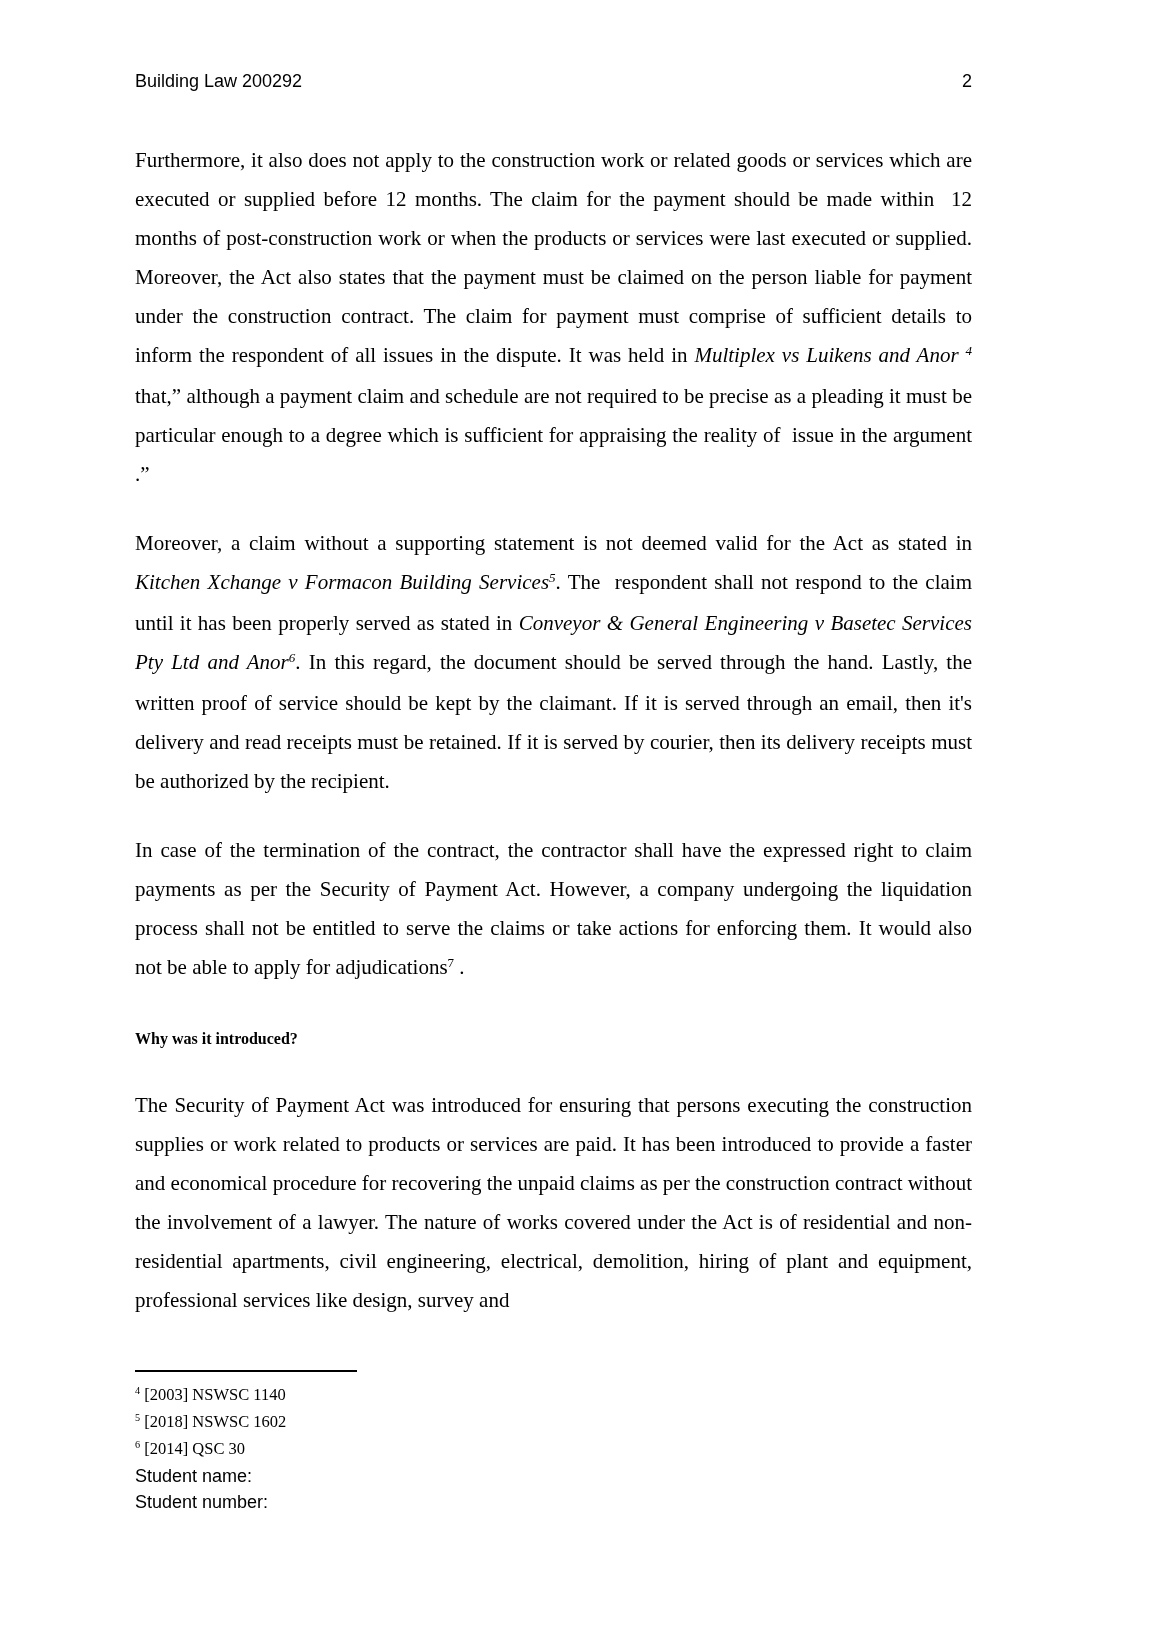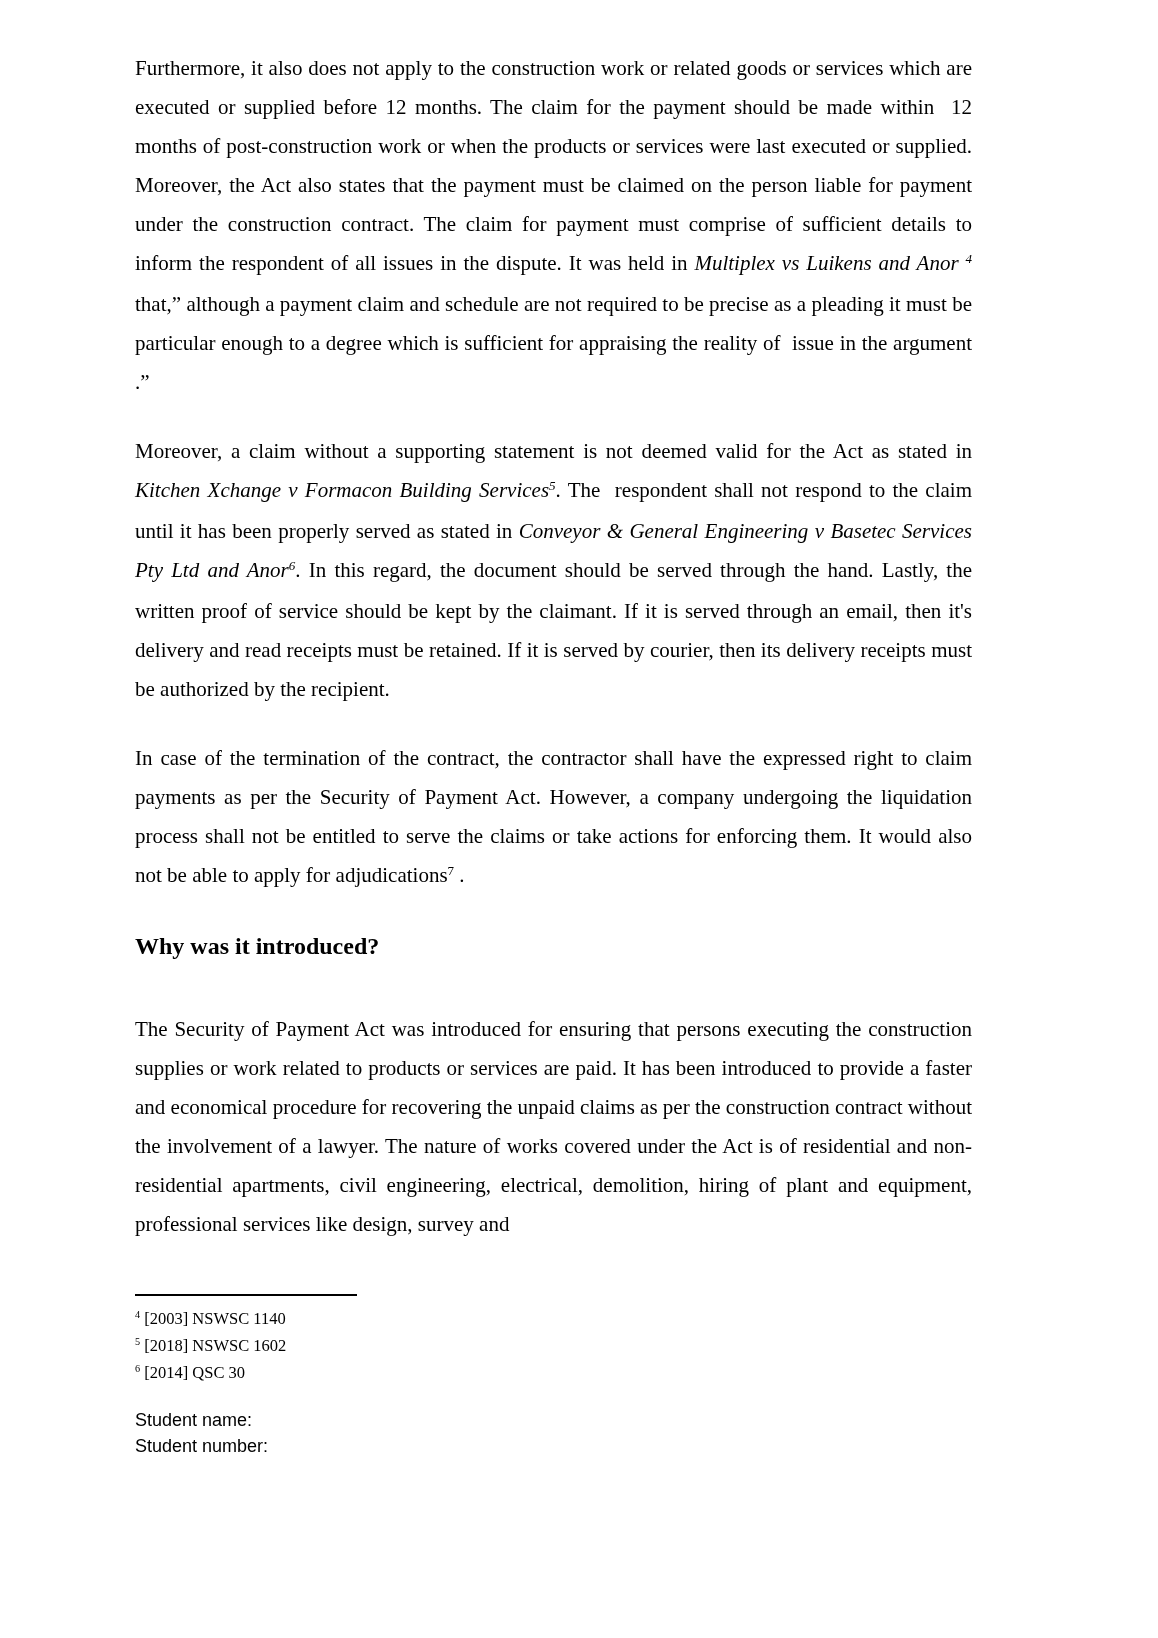--- a/index.html
+++ b/index.html
@@ -24,24 +24,24 @@
     line-height: 22px;
   }
   .doc-body .para {
     font-size: 21px;
     line-height: 39px;
     text-align: justify;
     margin: 8px 0 30px 0;
   }
   .doc-body .para:first-child { margin-top: 49px; }
   .doc-body .heading {
-    font-size: 24px;
+    font-size: 16px;
     line-height: 39px;
     font-weight: bold;
-    margin: 30px 0 44px 0;
+    margin: 30px 0 28px 0;
     text-align: left;
   }
   .it  { font-style: italic; }
   .bd  { font-weight: bold; }
   .sup {
     font-size: 0.62em;
     position: relative;
     top: -0.55em;
   }
   .footnotes { margin-top: 50px; }
@@ -49,31 +49,34 @@
     width: 222px;
     border-top: 2px solid #000000;
     margin-bottom: 10px;
   }
   .fn-item {
     font-size: 16.5px;
     line-height: 25px;
     text-align: left;
   }
   .footer {
-    margin-top: 20px;
     font-family: "Liberation Sans", sans-serif;
     font-size: 18px;
     line-height: 26px;
   }
 </style>
 </head>
 <body>
 
 <div class="page">
 
+  <div class="header">
+    <span>Building Law 200292</span>
+    <span>2</span>
+  </div>
 
   <div class="doc-body" id="doc-body">
       <p class="para"><span>Furthermore, it also does not apply to the construction work or related goods or services which are executed or supplied before 12 months. The claim for the payment should be made within&nbsp; 12 months of post-construction work or when the products or services were last executed or supplied. Moreover, the Act also states that the payment must be claimed on the person liable for payment under the construction contract. The claim for payment must comprise of sufficient details to inform the respondent of all issues in the dispute. It was held in </span><span class="it">Multiplex vs Luikens and Anor </span><span class="sup it">4</span><span> that,” although a payment claim and schedule are not required to be precise as a pleading it must be particular enough to a degree which is sufficient for appraising the reality of&nbsp; issue in the argument .”</span></p>
       <p class="para"><span>Moreover, a claim without a supporting statement is not deemed valid for the Act as stated in </span><span class="it">Kitchen Xchange v Formacon Building Services</span><span class="sup it">5</span><span>. The&nbsp; respondent shall not respond to the claim until it has been properly served as stated in </span><span class="it">Conveyor &amp; General Engineering v Basetec Services Pty Ltd and Anor</span><span class="sup it">6</span><span>. In this regard, the document should be served through the hand. Lastly, the written proof of service should be kept by the claimant. If it is served through an email, then it's delivery and read receipts must be retained. If it is served by courier, then its delivery receipts must be authorized by the recipient.</span></p>
       <p class="para"><span>In case of the termination of the contract, the contractor shall have the expressed right to claim payments as per the Security of Payment Act. However, a company undergoing the liquidation process shall not be entitled to serve the claims or take actions for enforcing them. It would also not be able to apply for adjudications</span><span class="sup">7</span><span> .</span></p>
       <p class="heading"><span class="bd">Why was it introduced?</span></p>
       <p class="para"><span>The Security of Payment Act was introduced for ensuring that persons executing the construction supplies or work related to products or services are paid. It has been introduced to provide a faster and economical procedure for recovering the unpaid claims as per the construction contract without the involvement of a lawyer. The nature of works covered under the Act is of residential and non-residential apartments, civil engineering, electrical, demolition, hiring of plant and equipment, professional services like design, survey and</span></p>
     </div>
 
   <div class="footnotes">

